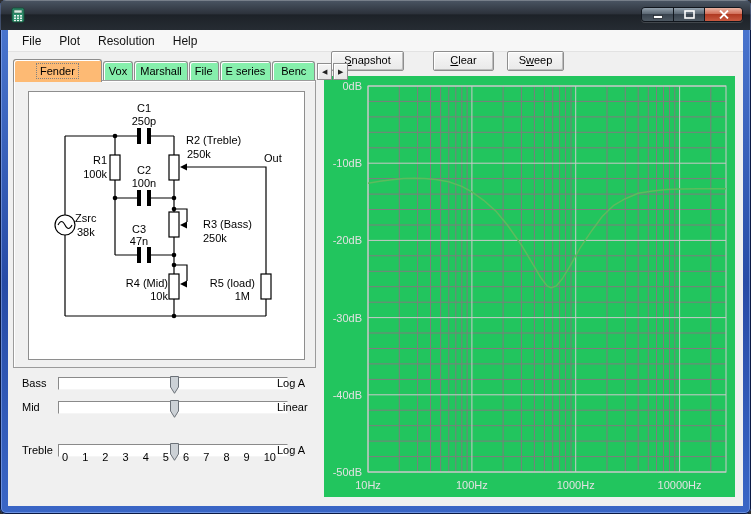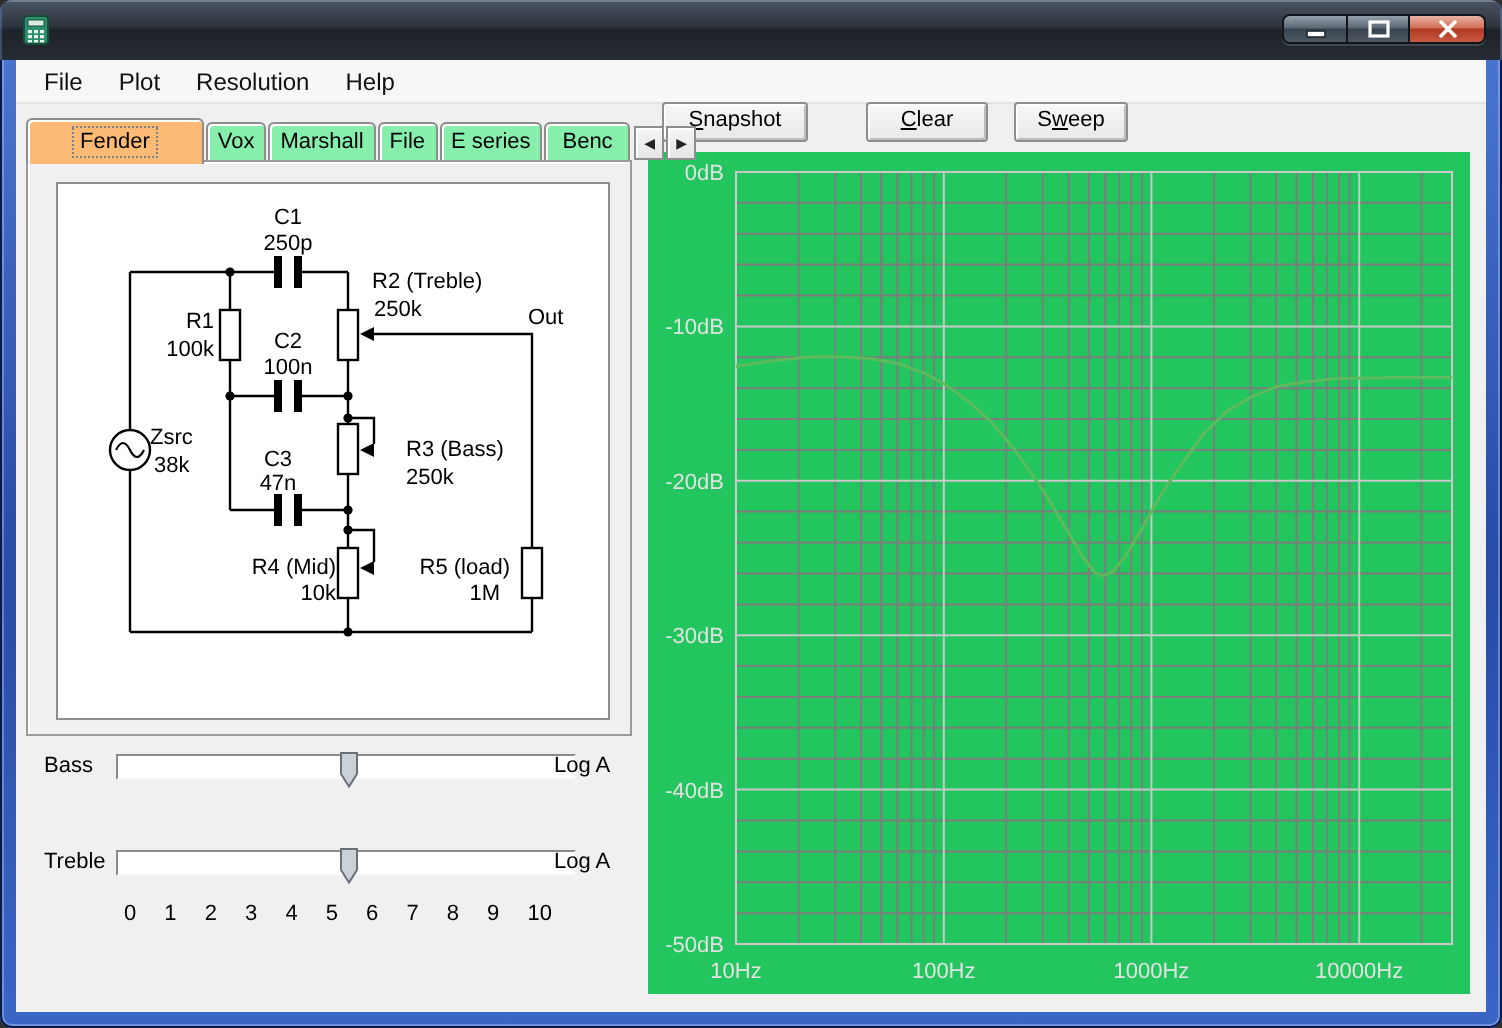--- a/index.html
+++ b/index.html
@@ -226,21 +226,32 @@
       <div class="slider-label">Bass</div>
       <div class="track">
         <div class="thumb" style="left: 110.5px;">
           <svg width="9" height="18">
               <path d="M0.5,0.5 H8.5 V11 L4.5,17.3 L0.5,11 Z" fill="#ccd1d6" stroke="#6b7178"></path>
             </svg>
         </div>
       </div>
       <div class="taper-label">Log A</div>
     </div>
-    <div class="slider-row" style="top:395px;">
+    <div class="slider-row" style="top:371px;">
+      <div class="slider-label">Mid</div>
+      <div class="track">
+        <div class="thumb" style="left: 110.5px;">
+          <svg width="9" height="18">
+              <path d="M0.5,0.5 H8.5 V11 L4.5,17.3 L0.5,11 Z" fill="#ccd1d6" stroke="#6b7178"></path>
+            </svg>
+        </div>
+      </div>
+      <div class="taper-label">Linear</div>
+    </div>
+    <div class="slider-row" style="top:414px;">
       <div class="slider-label">Treble</div>
       <div class="track">
         <div class="thumb" style="left: 110.5px;">
           <svg width="9" height="18">
               <path d="M0.5,0.5 H8.5 V11 L4.5,17.3 L0.5,11 Z" fill="#ccd1d6" stroke="#6b7178"></path>
             </svg>
         </div>
       </div>
       <div class="taper-label">Log A</div>
     </div>

